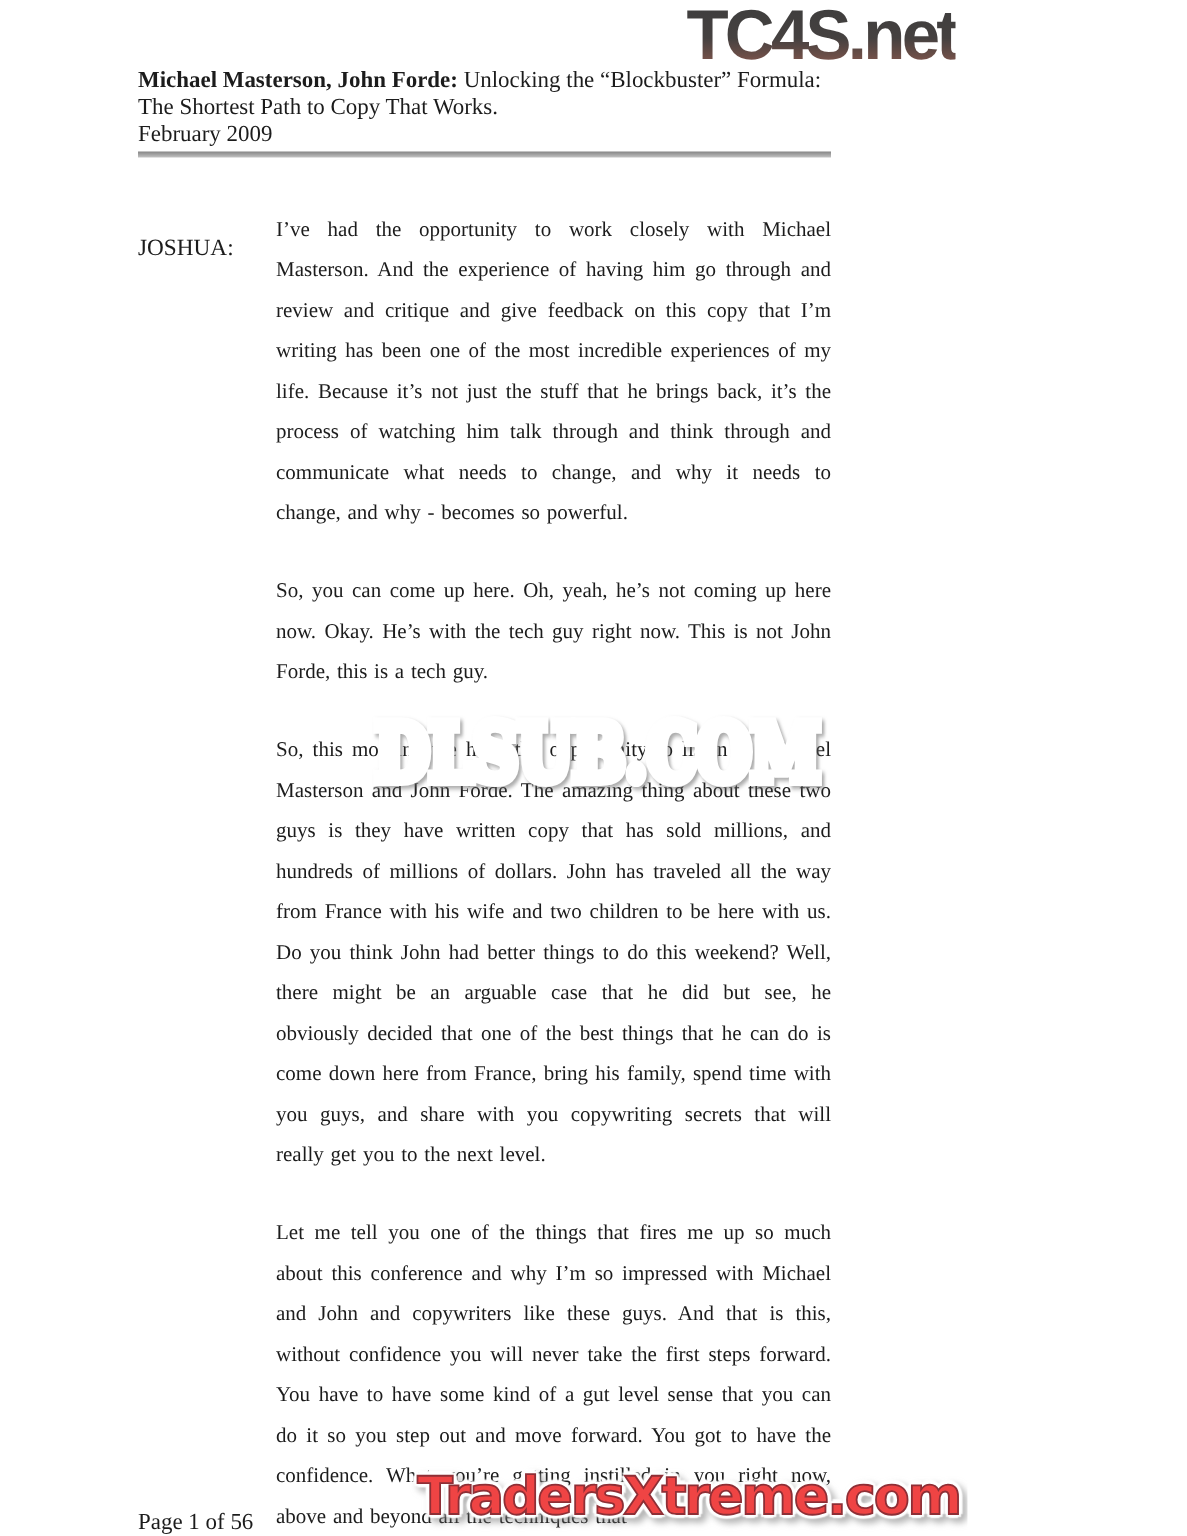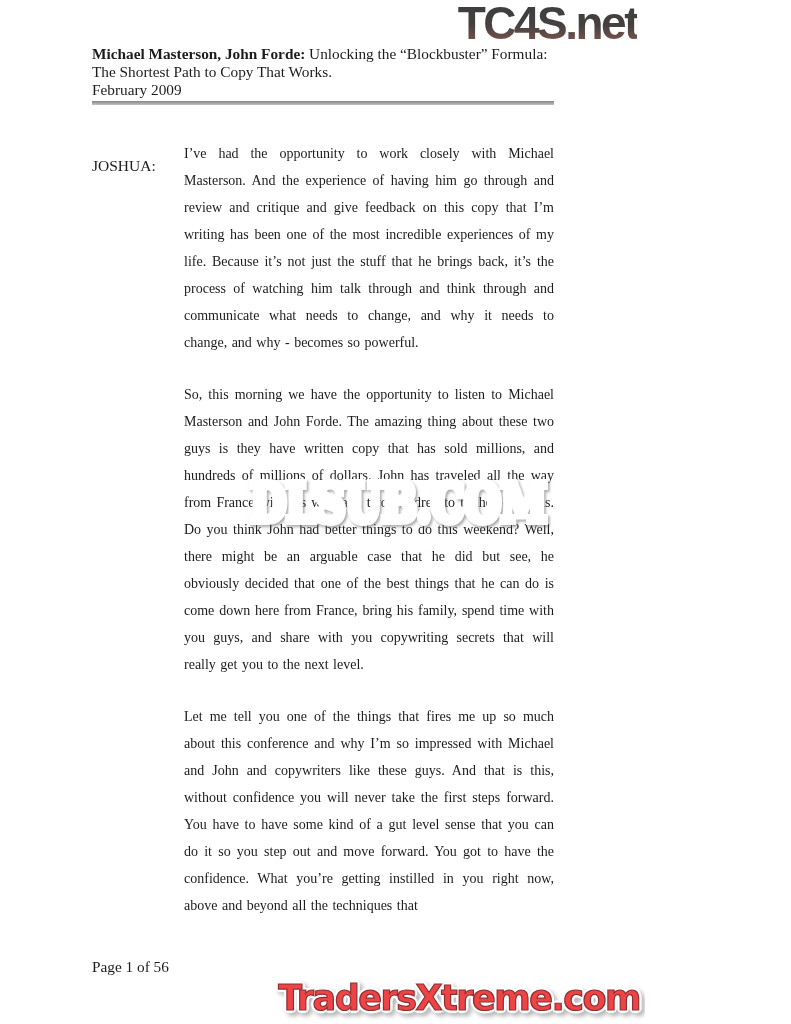--- a/index.html
+++ b/index.html
@@ -99,21 +99,21 @@
     -webkit-text-stroke: 8px #ffffff;
     background: none;
     -webkit-background-clip: border-box;
     color: #ffffff;
   }
 
   
   .page-indicator {
     position: absolute;
     left: 92px;
-    top: 958px;
+    top: 1006px;
     font-size: 15.3px;
   }
 
   
   .tx-logo {
     position: absolute;
     right: 5px;
     top: 978px;
     font-family: "DejaVu Sans", sans-serif;
     font-weight: bold;
@@ -144,20 +144,21 @@
       <span class="title-rest">Unlocking the “Blockbuster” Formula: The Shortest Path to Copy That Works.</span>
     </div>
     <div class="header-date">February 2009</div>
     <div class="header-rule"></div>
   </div>
 
   <div class="transcript">
     <div class="transcript-inner">
       <span class="speaker-label">JOSHUA:</span>
       <p>I’ve had the opportunity to work closely with Michael Masterson. And the experience of having him go through and review and critique and give feedback on this copy that I’m writing has been one of the most incredible experiences of my life. Because it’s not just the stuff that he brings back, it’s the process of watching him talk through and think through and communicate what needs to change, and why it needs to change, and why - becomes so powerful.</p>
+      <p>So, you can come up here. Oh, yeah, he’s not coming up here now. Okay. He’s with the tech guy right now. This is not John Forde, this is a tech guy.</p>
       <p>So, this morning we have the opportunity to listen to Michael Masterson and John Forde. The amazing thing about these two guys is they have written copy that has sold millions, and hundreds of millions of dollars. John has traveled all the way from France with his wife and two children to be here with us. Do you think John had better things to do this weekend? Well, there might be an arguable case that he did but see, he obviously decided that one of the best things that he can do is come down here from France, bring his family, spend time with you guys, and share with you copywriting secrets that will really get you to the next level.</p>
       <p>Let me tell you one of the things that fires me up so much about this conference and why I’m so impressed with Michael and John and copywriters like these guys. And that is this, without confidence you will never take the first steps forward. You have to have some kind of a gut level sense that you can do it so you step out and move forward. You got to have the confidence. What you’re getting instilled in you right now, above and beyond all the techniques that</p>
     </div>
   </div>
 
   <div class="dlsub-watermark" data-text="DLSUB.COM">DLSUB.COM</div>
 
   <div class="page-indicator">Page 1 of 56</div>
 
   <div class="tx-logo">TradersXtreme.com</div>

